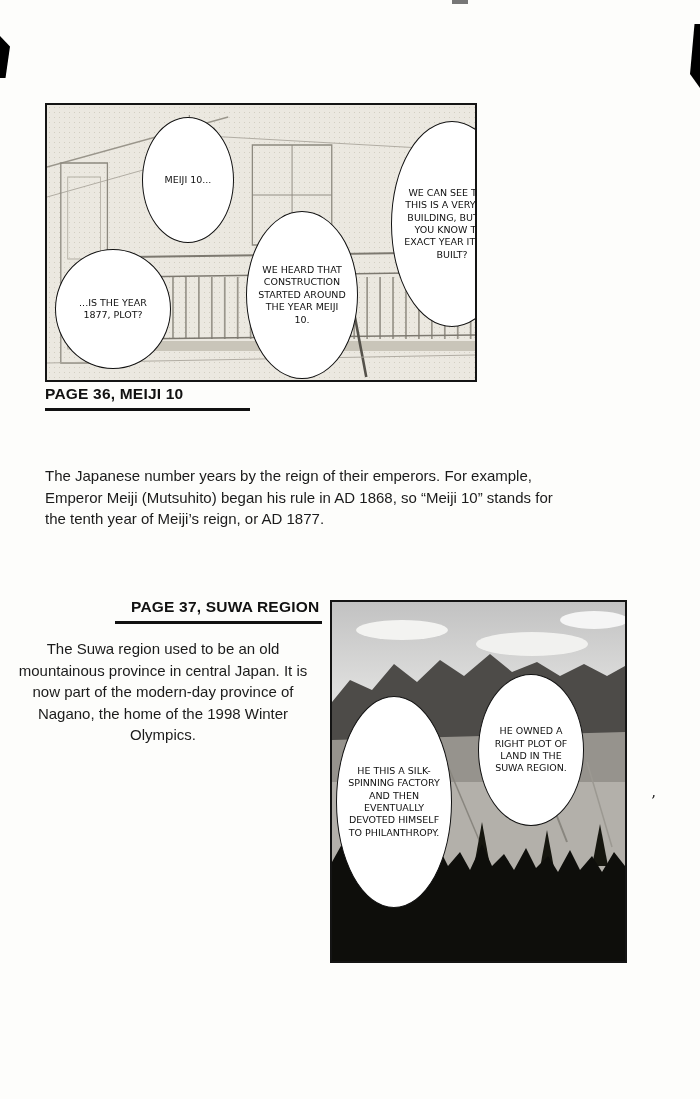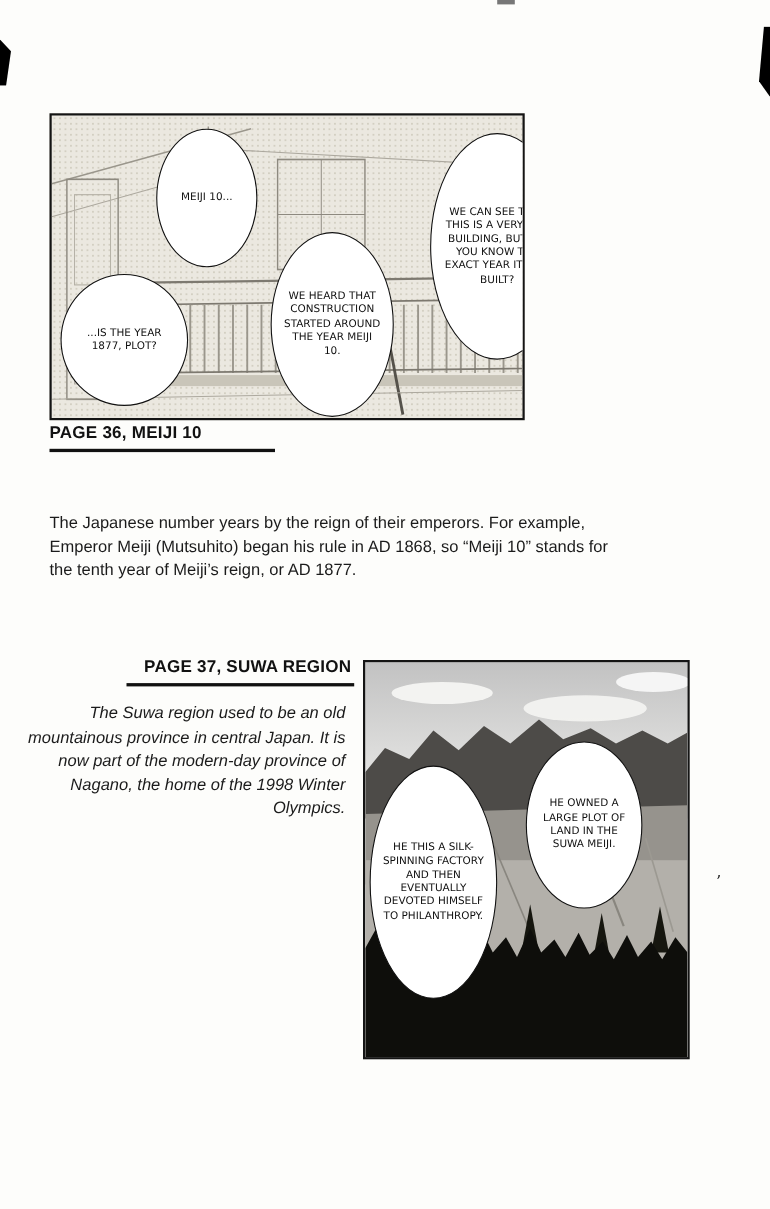--- a/index.html
+++ b/index.html
@@ -63,21 +63,21 @@
   .h2 { left:131px; top:598px; }
   .rule { position:absolute; background:#111; height:3px; }
   .r1 { left:45px;  top:408px; width:205px; }
   .r2 { left:115px; top:621px; width:207px; }
 
   
   .para {
     position:absolute; font-size:15px; line-height:21.5px; color:#1b1b1b;
   }
   .p1 { left:45px; top:424px; width:508px; text-align:left;margin-top:41px; }
-  .p2 { left:12px; top:638px; width:302px; text-align:right;font-style:italic; }
+  .p2 { left:12px; top:638px; width:302px; text-align:center; }
 </style>
 </head>
 <body>
 
 <div class="page">
 
   <div class="art art-tl"></div>
   <div class="art art-tr"></div>
   <div class="art art-top"></div>
   <div class="stray">’</div>
@@ -142,17 +142,17 @@
 
       <polygon fill="#16160f" points="30,216 38,262 22,262"></polygon>
       <polygon fill="#16160f" points="75,226 82,266 68,266"></polygon>
       <polygon fill="#16160f" points="150,220 158,264 142,264"></polygon>
       <polygon fill="#16160f" points="215,228 222,266 208,266"></polygon>
       <polygon fill="#16160f" points="268,222 276,264 260,264"></polygon>
 
       <polygon fill="#0e0e0b" points="0,260 10,242 16,262 26,238 34,260 44,246 52,264 64,240 74,262 84,248 94,266 106,244 116,264 128,250 138,268 150,242 160,264 172,252 182,268 194,246 204,266 216,254 226,270 238,248 248,268 260,254 270,270 282,250 293,264 293,359 0,359"></polygon>
     </svg>
 
-    <div class="bubble b6">HE OWNED A LARGE PLOT OF LAND IN THE SUWA MEIJI.</div>
+    <div class="bubble b6">HE OWNED A RIGHT PLOT OF LAND IN THE SUWA REGION.</div>
     <div class="bubble b7">HE THIS A SILK-SPINNING FACTORY AND THEN EVENTUALLY DEVOTED HIMSELF TO PHILANTHROPY.</div>
   </div>
 
 </div>
 
 </body></html>

